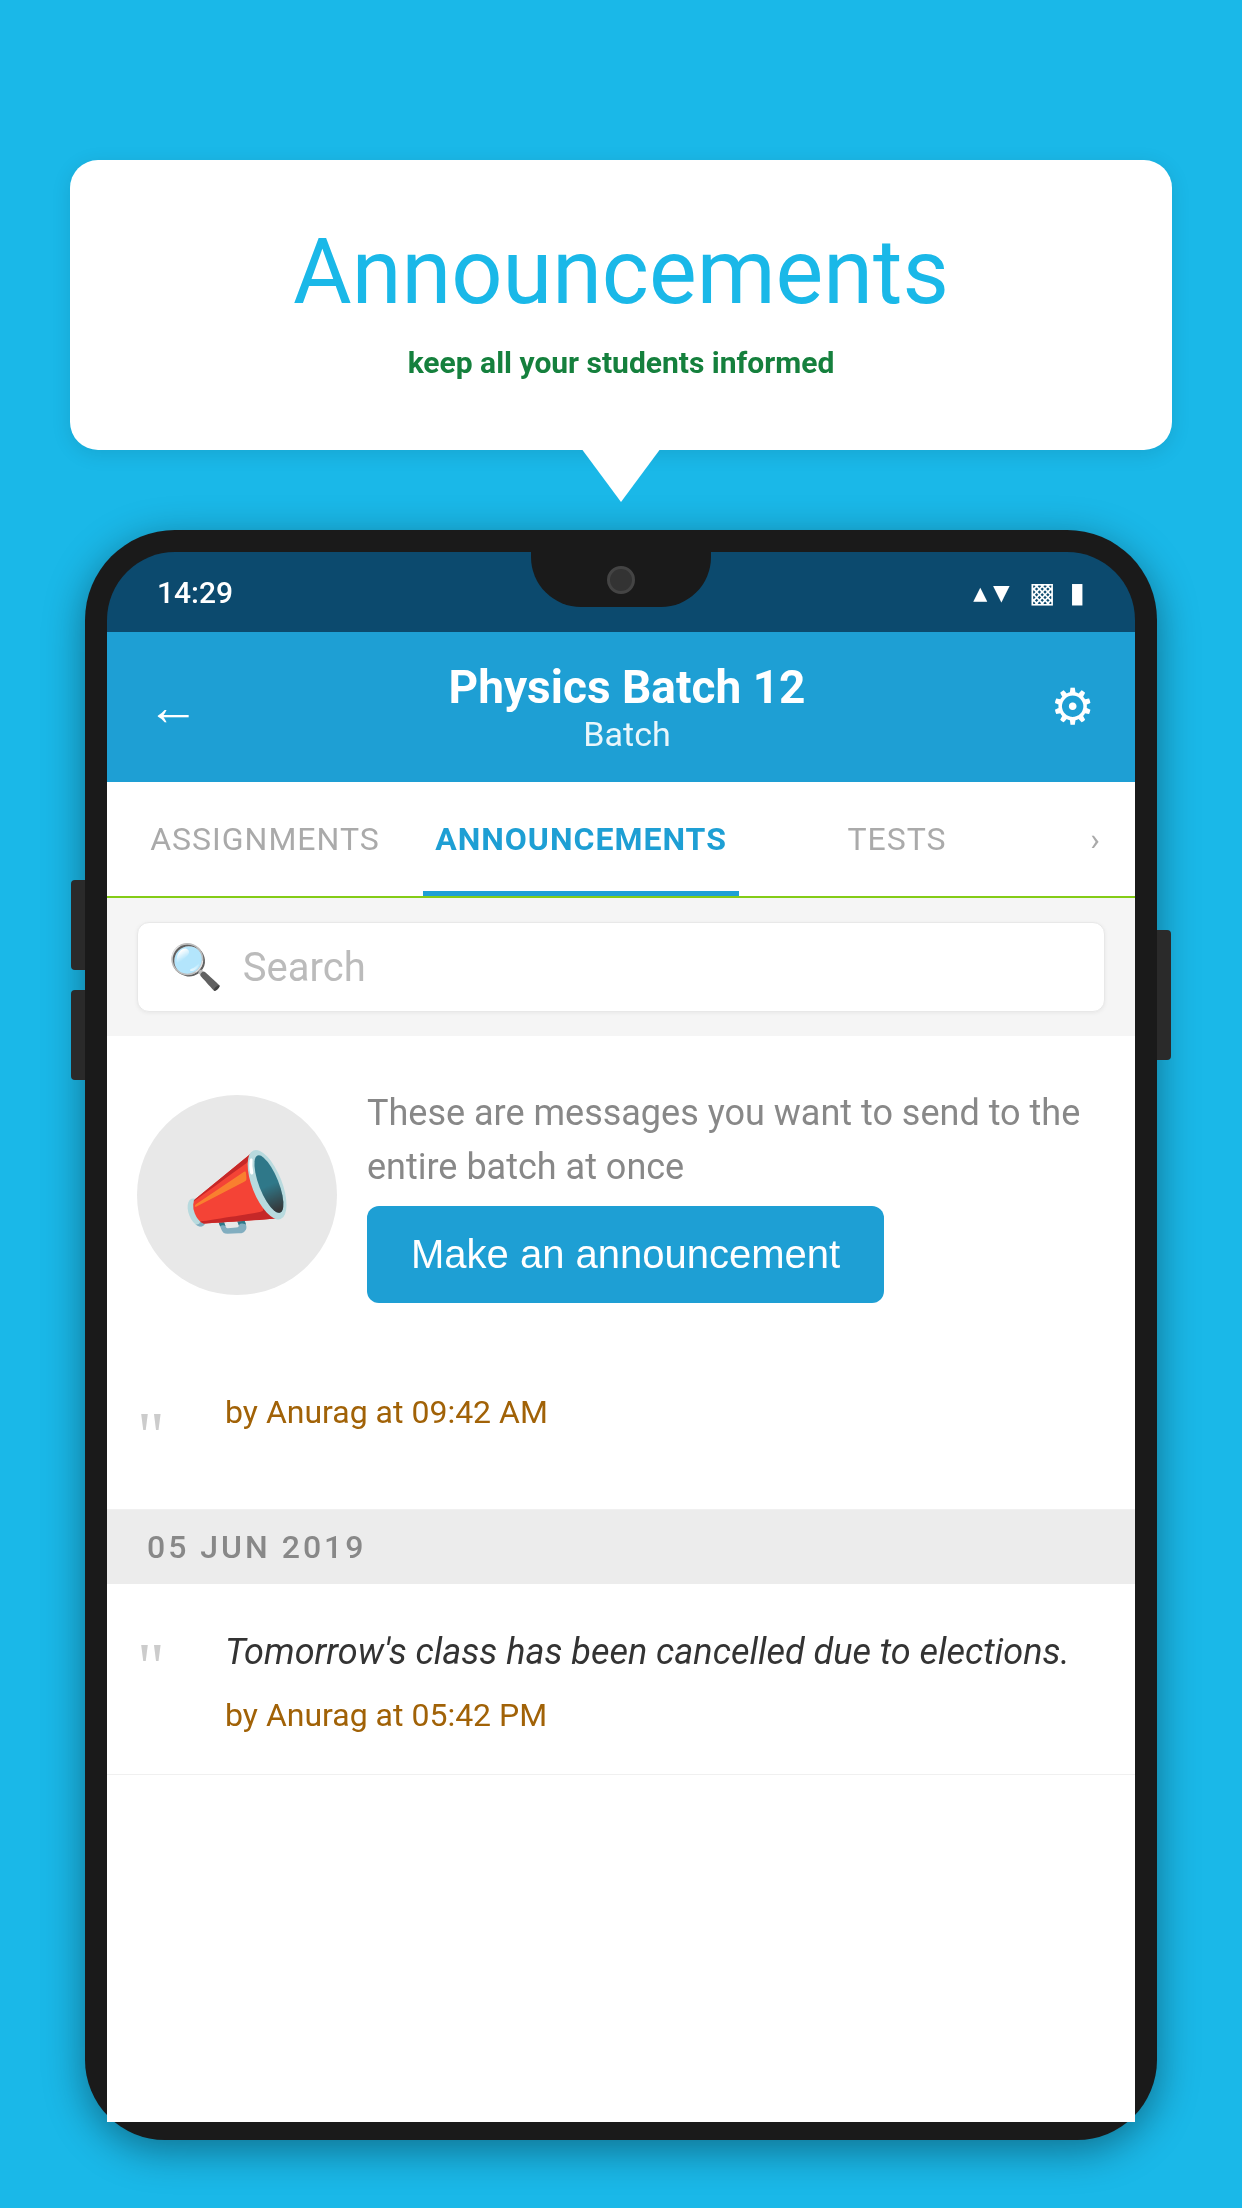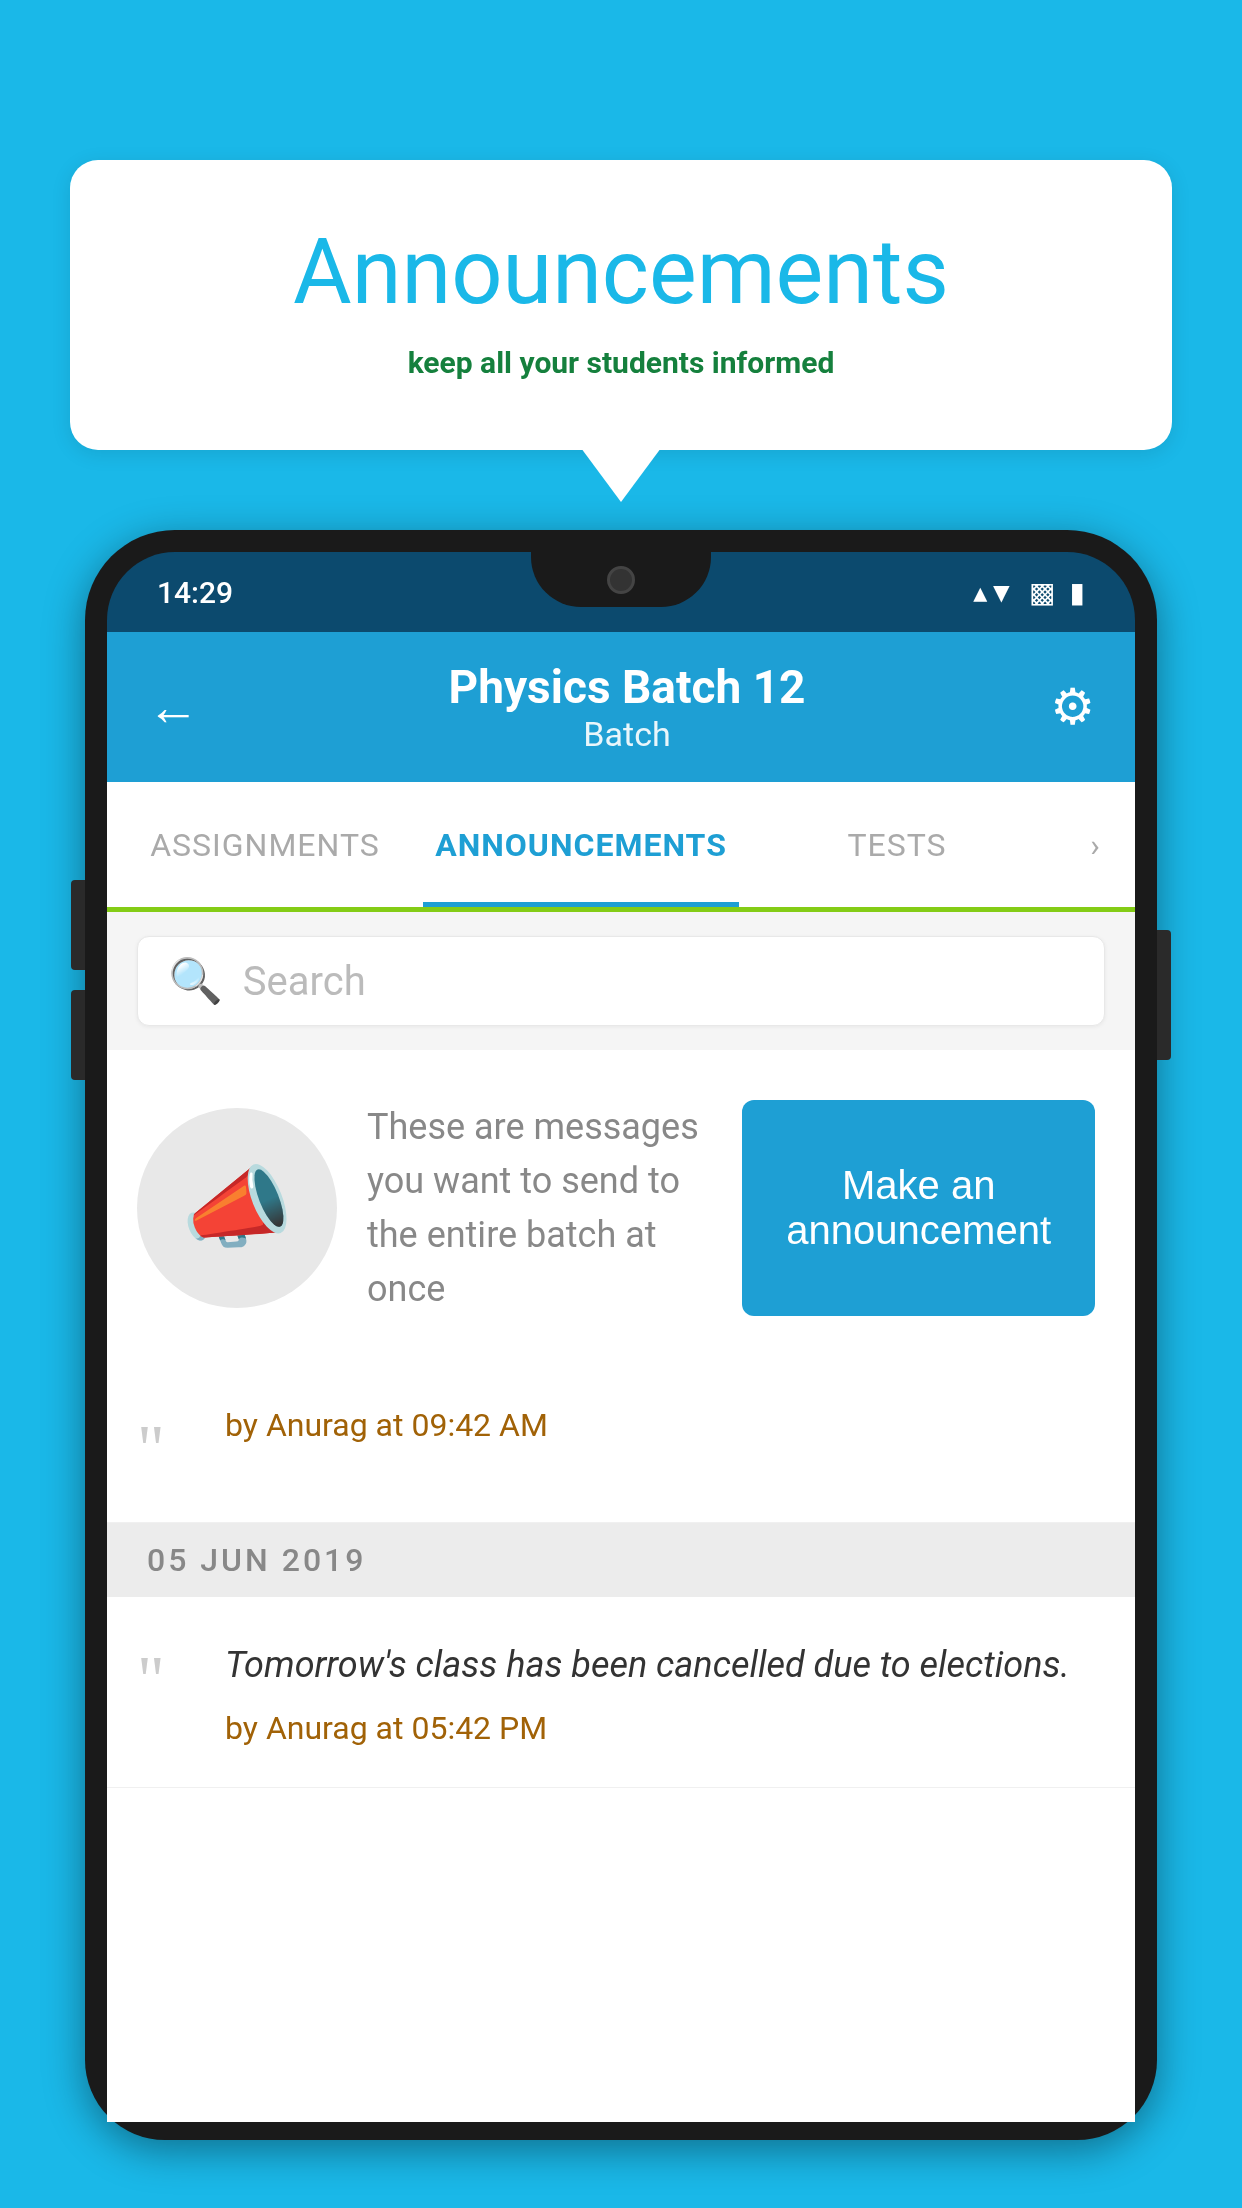--- a/index.html
+++ b/index.html
@@ -159,24 +159,24 @@
       color: white;
       font-size: 50px;
       cursor: pointer;
       position: absolute;
       right: 40px;
     }
 
     
     .tabs-bar {
       background: white;
-      height: 130px;
+      height: 116px;
       display: flex;
       align-items: stretch;
-      border-bottom: 5px solid #84cc16;
+      border-bottom: 2px solid #84cc16;
       box-shadow: 0 2px 4px rgba(0,0,0,0.08);
     }
     .tab-item {
       flex: 1;
       display: flex;
       align-items: center;
       justify-content: center;
       font-size: 32px;
       font-weight: 400;
       color: #aaa;
@@ -248,21 +248,22 @@
       display: flex;
       align-items: center;
       justify-content: center;
     }
     .megaphone-icon {
       font-size: 90px;
       color: #6a7b8a;
     }
     .cta-right {
       display: flex;
-      gap: 30px;
+      flex-direction: column;
+      gap: 12px;
     }
     .cta-desc {
       font-size: 36px;
       color: #888;
       line-height: 1.5;
     }
     .cta-button {
       background: #1e9fd4;
       color: white;
       border: none;

